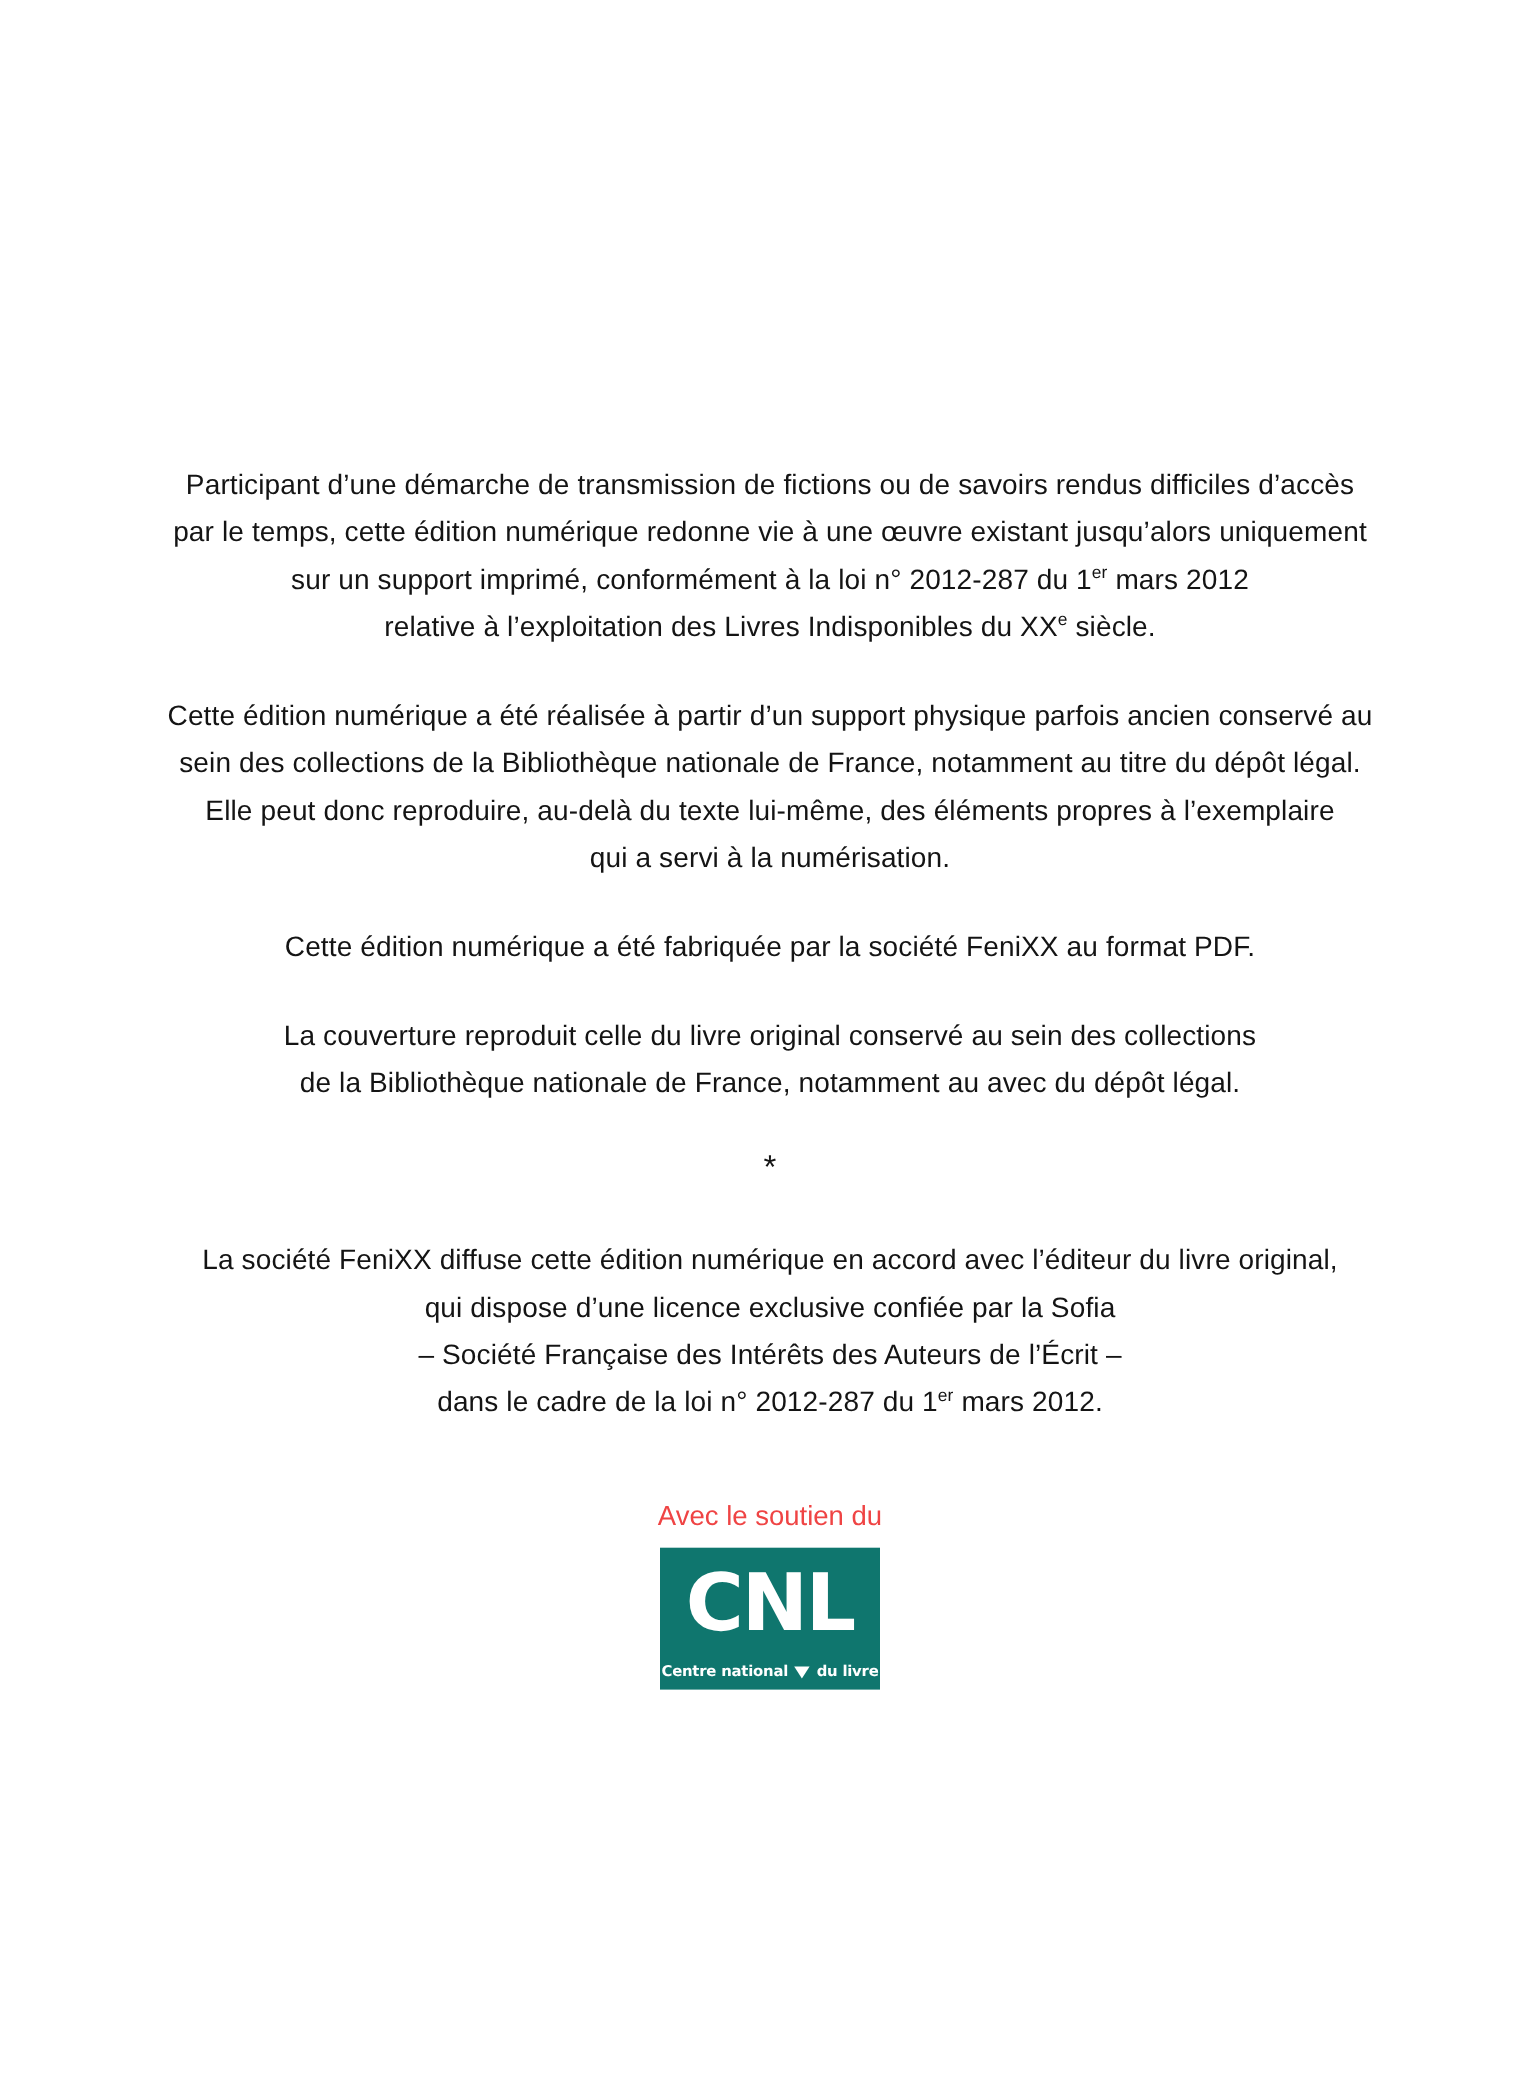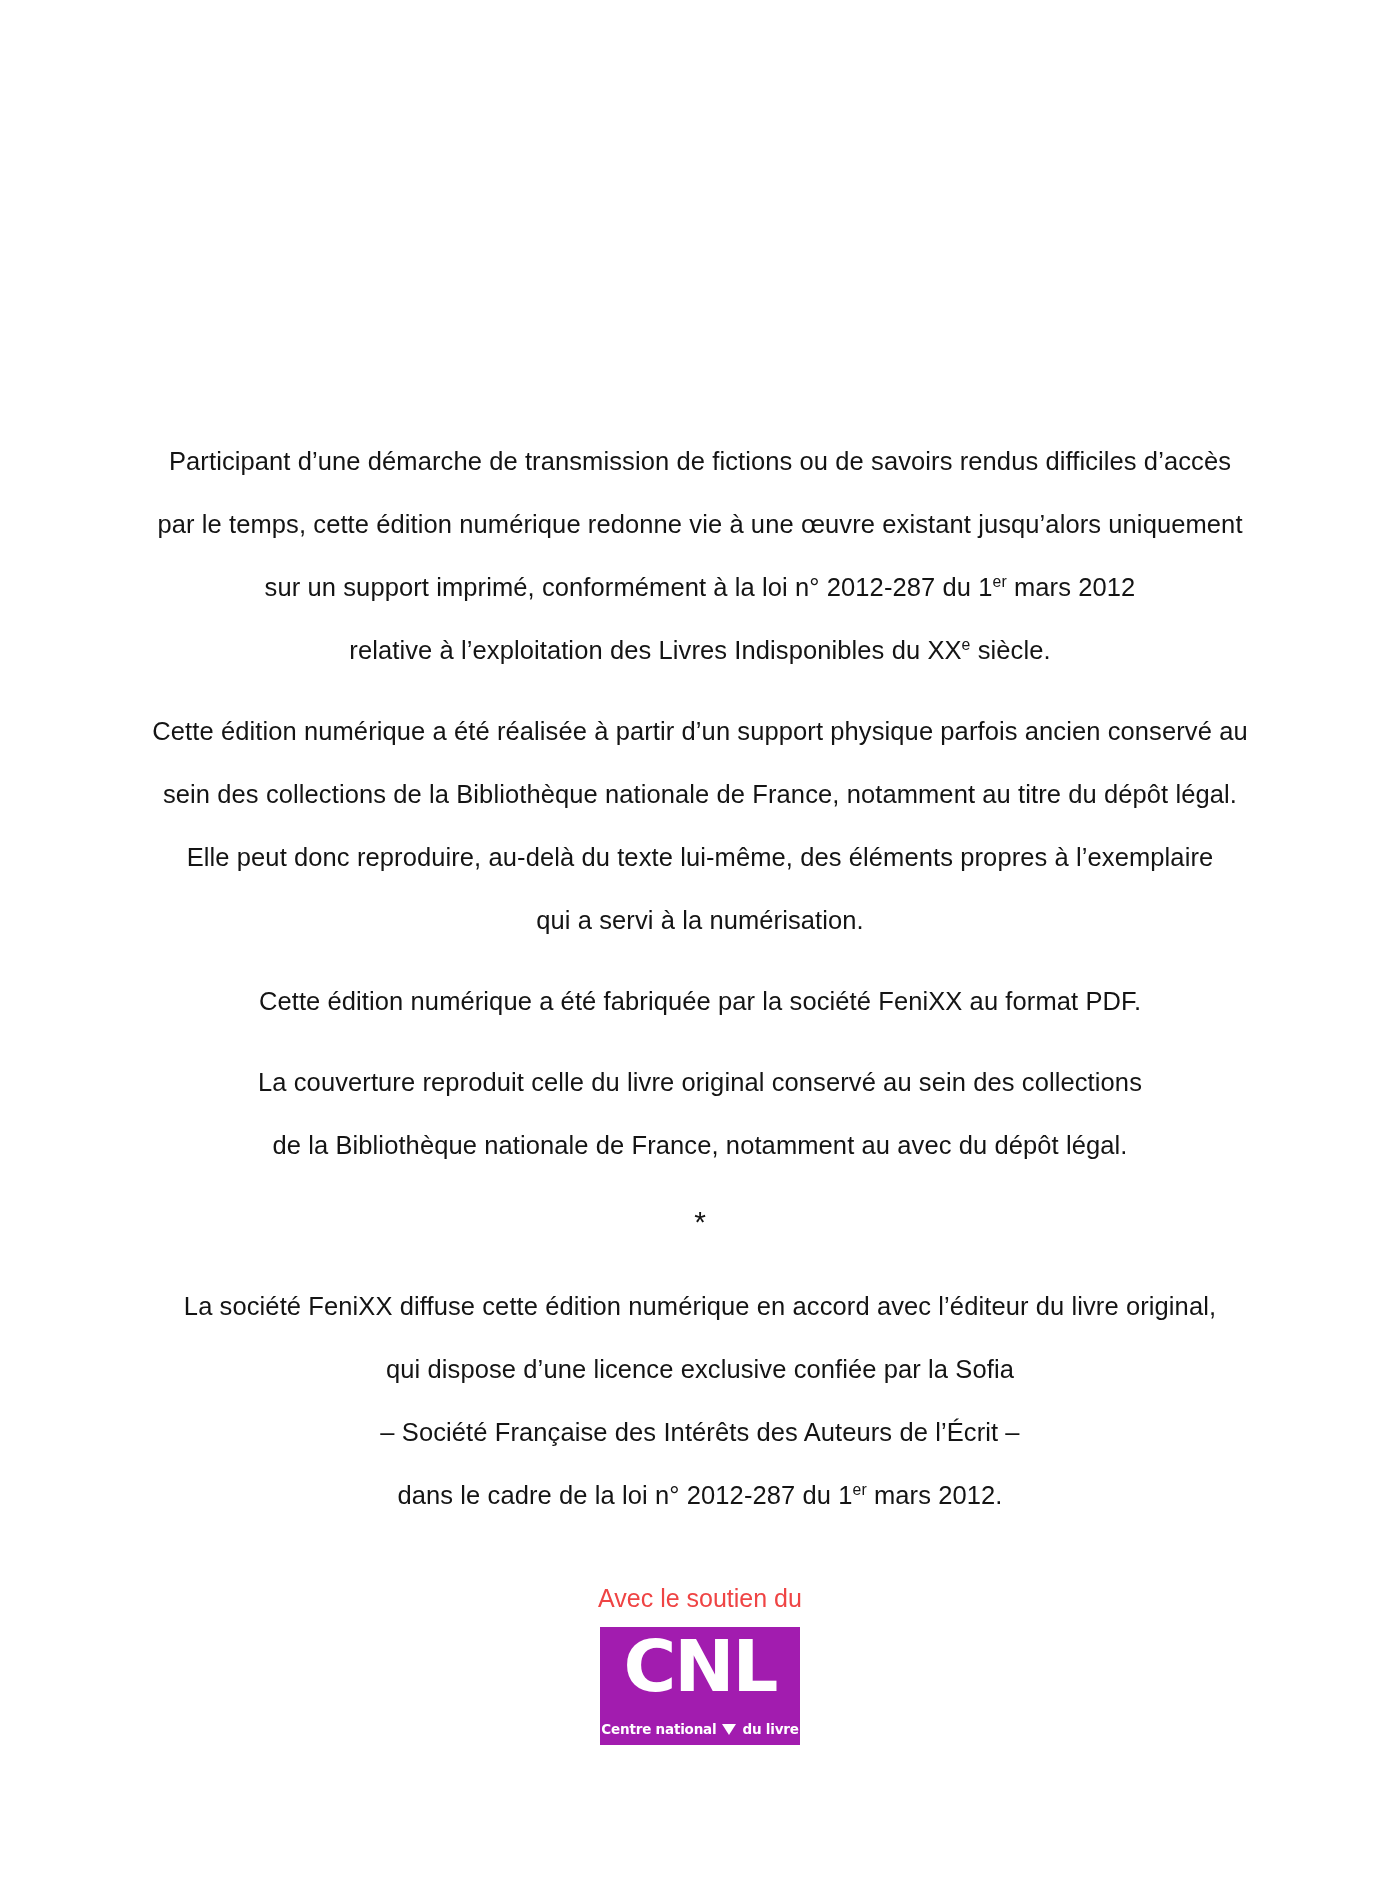--- a/index.html
+++ b/index.html
@@ -51,22 +51,22 @@
     text-align: center;
   }
   .support-label {
     font-size: 25px;
     line-height: 30px;
     color: #ef4444;
     margin-bottom: 14px;
   }
   .cnl-logo {
     display: inline-block;
-    background: #a21caf;
-    padding: 4px 14px 8px 14px;
+    background: #0f766e;
+    padding: 15px 14px 8px 14px;
     width: 172px;
     box-sizing: content-box;
   }
   .cnl-letters {
     display: block;
     color: #ffffff;
     font-family: "DejaVu Sans", sans-serif;
     font-weight: bold;
     font-size: 72px;
     line-height: 70px;
@@ -92,21 +92,20 @@
   .cnl-sub .tri {
     width: 0;
     height: 0;
     border-left: 7px solid transparent;
     border-right: 7px solid transparent;
     border-top: 11px solid #ffffff;
     flex: 0 0 auto;
   }
   .line {
     display: block;
-    margin-top: 20px;
   }
 </style>
 </head>
 <body>
 
 <div class="page">
   <div class="content">
 
     <p class="para">
       <span class="line">Participant d’une démarche de transmission de fictions ou de savoirs rendus difficiles d’accès</span>

